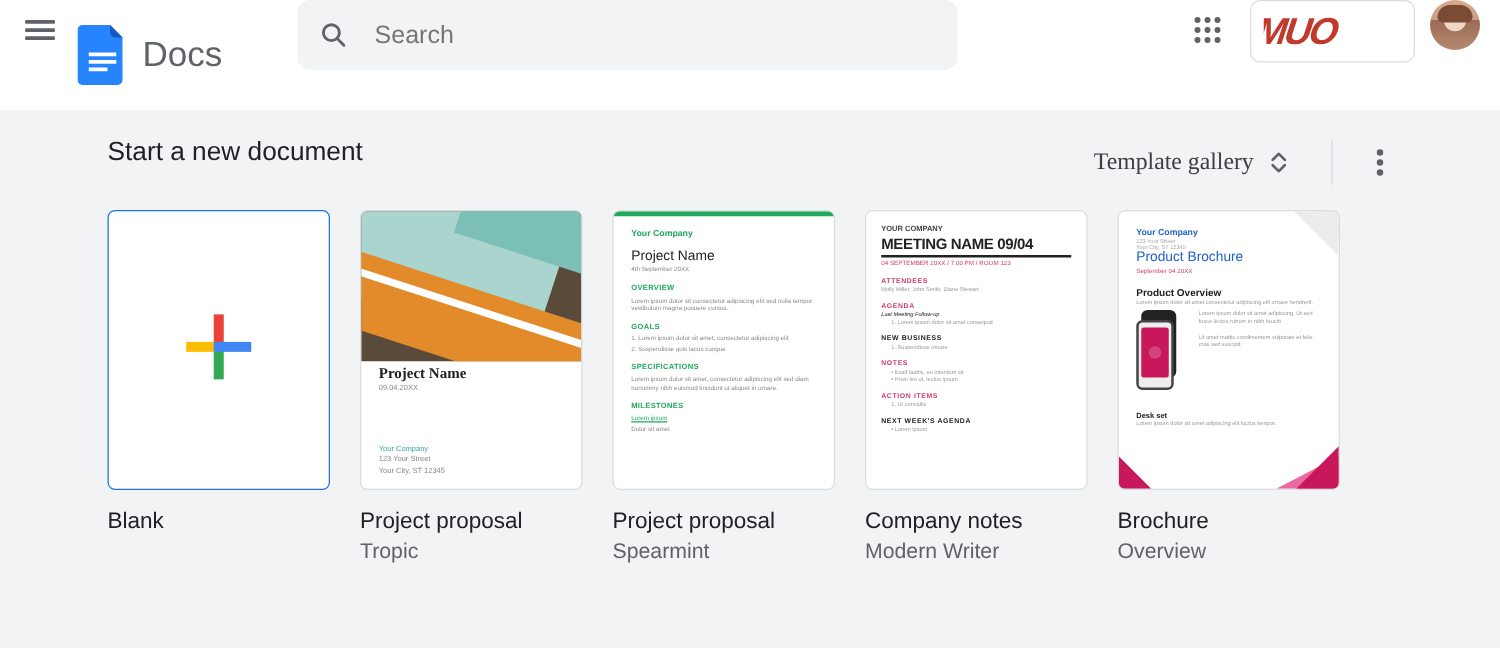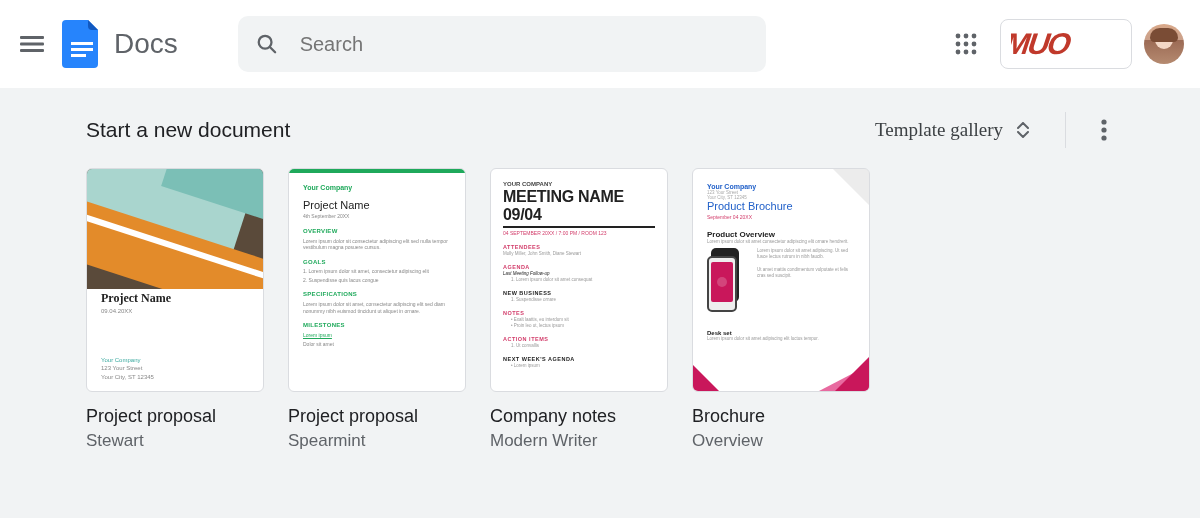--- a/index.html
+++ b/index.html
@@ -10,21 +10,20 @@
     color: #202124;
     overflow-y: scroll;
   }
   ::-webkit-scrollbar { width: 14px; }
   ::-webkit-scrollbar-track { background: #f1f1f1; }
   ::-webkit-scrollbar-thumb { background: #bdc1c6; border-radius: 7px; }
 
   
   .header {
     display: flex;
-    align-items: center;
     height: 88px;
     padding: 0 16px 0 8px;
     background: #fff;
   }
   .menu-btn {
     width: 48px; height: 48px;
     display: flex; align-items: center; justify-content: center;
     border-radius: 50%;
     cursor: pointer;
   }
@@ -101,21 +100,21 @@
   }
 
   
   .templates {
     background: #f1f3f4;
     padding: 22px 36px 40px 86px;
     min-height: 430px;
   }
   .templates-head {
     display: flex;
-    align-items: center;
+    align-items: flex-start;
     justify-content: space-between;
     margin-bottom: 18px;
     padding-right: 40px;
   }
   .section-title {
     font-size: 21px;
     color: #202124;
     font-weight: 400;
   }
   .gallery-controls {
@@ -197,21 +196,21 @@
   .sm-body{position:absolute;top:14px;left:14px;right:14px;font-size:6px;color:#555;line-height:1.3;}
   .sm-body .yc{color:#1fa95b;font-size:7px;font-weight:600;}
   .sm-body .pn{font-size:11px;color:#222;margin-top:6px;}
   .sm-body .dt{font-size:5px;color:#888;margin-top:1px;}
   .sm-h{color:#1fa95b;font-weight:700;font-size:6px;margin-top:8px;text-transform:uppercase;letter-spacing:0.3px;}
   .sm-p{color:#888;font-size:5px;margin-top:2px;}
 
   
   .mn-body{position:absolute;top:12px;left:12px;right:12px;font-size:5px;color:#666;}
   .mn-yc{font-size:6px;color:#444;font-weight:600;}
-  .mn-title{font-size:16px;font-weight:800;color:#222;letter-spacing:-0.3px;border-bottom:2px solid #222;padding-bottom:2px;margin-top:1px;font-family:Arial,sans-serif;}
+  .mn-title{font-size:12px;font-weight:800;color:#222;letter-spacing:-0.3px;border-bottom:2px solid #222;padding-bottom:2px;margin-top:1px;font-family:Arial,sans-serif;}
   .mn-date{color:#d23c6a;font-size:5px;margin-top:2px;}
   .mn-h{color:#d23c6a;font-weight:700;font-size:5.5px;margin-top:8px;text-transform:uppercase;letter-spacing:0.5px;}
   .mn-p{color:#999;font-size:4.5px;margin-top:1px;}
   .mn-li{color:#999;font-size:4.5px;margin-top:1px;padding-left:8px;}
   .mn-h2{color:#222;font-weight:700;font-size:5.5px;margin-top:8px;text-transform:uppercase;letter-spacing:0.5px;}
 
   
   .br-corner-tr{position:absolute;top:0;right:0;width:40px;height:40px;}
   .br-corner-tr::before{content:"";position:absolute;right:0;top:0;border-style:solid;border-width:0 20px 20px 0;border-color:transparent #d9d9d9 transparent transparent;}
   .br-corner-tr::after{content:"";position:absolute;right:0;top:0;border-style:solid;border-width:0 36px 36px 0;border-color:transparent #ececec transparent transparent;}
@@ -311,41 +310,55 @@
           <circle cx="3" cy="3" r="2.6" fill="#5f6368"></circle>
             <circle cx="3" cy="11" r="2.6" fill="#5f6368"></circle>
             <circle cx="3" cy="19" r="2.6" fill="#5f6368"></circle>
         </svg>
       </div>
     </div>
   </div>
 
   <div class="cards">
 
+    <div class="card">
+      <div class="thumb selected">
+        <span class="plus">
+          <svg width="56" height="56" viewBox="0 0 56 56">
+            <rect x="24" y="2" width="8" height="24" fill="#ea4335"></rect>
+            <rect x="24" y="30" width="8" height="24" fill="#34a853"></rect>
+            <rect x="2" y="24" width="24" height="8" fill="#fbbc04"></rect>
+            <rect x="30" y="24" width="24" height="8" fill="#4285f4"></rect>
+            <rect x="24" y="24" width="8" height="8" fill="#4285f4"></rect>
+          </svg>
+        </span>
+      </div>
+      <div class="card-title">Blank</div>
+    </div>
 
     <div class="card">
       <div class="thumb">
         <div class="tropic-art">
           <div class="diag1"></div>
             <div class="diag4"></div>
             <div class="diag2"></div>
             <div class="diag3"></div>
         </div>
         <div class="tropic-body">
           <div class="pn">Project Name</div>
           <div class="pd">09.04.20XX</div>
         </div>
         <div class="tropic-foot">
           <div>Your Company</div>
           <div class="g">123 Your Street</div>
           <div class="g">Your City, ST 12345</div>
         </div>
       </div>
       <div class="card-title">Project proposal</div>
-      <div class="card-sub">Stewart</div>
+      <div class="card-sub">Tropic</div>
     </div>
 
     <div class="card">
       <div class="thumb">
         <div class="sm-top"></div>
         <div class="sm-body">
           <div class="yc">Your Company</div>
           <div class="pn">Project Name</div>
           <div class="dt">4th September 20XX</div>
           <div class="sm-h">OVERVIEW</div>

